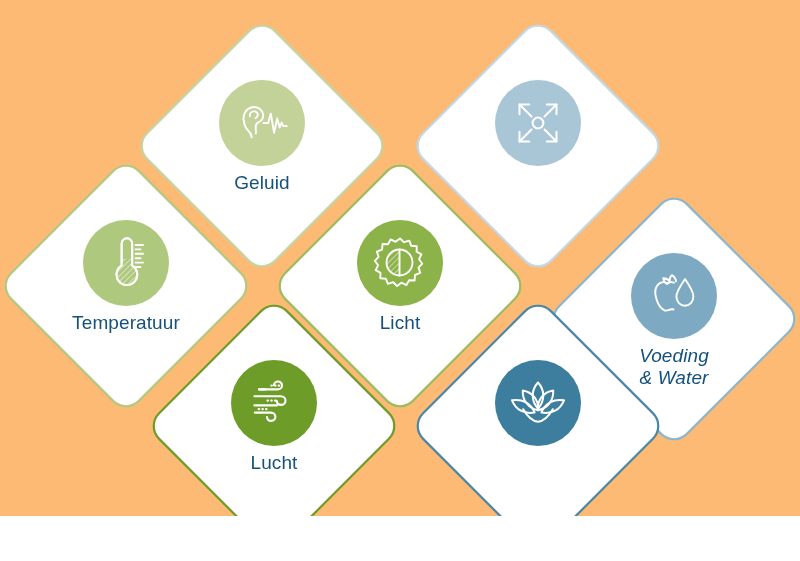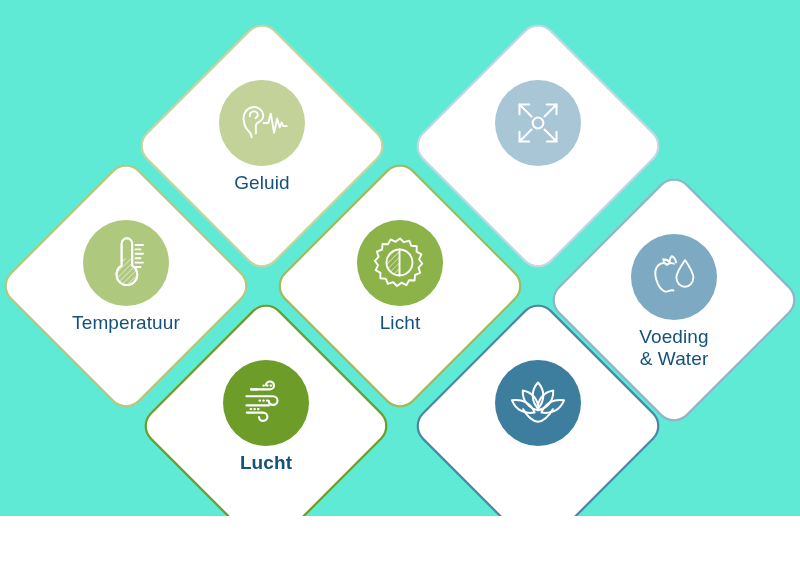--- a/index.html
+++ b/index.html
@@ -7,21 +7,21 @@
     padding: 0;
     background: #ffffff;
   }
   body {
     font-family: "Liberation Sans", sans-serif;
   }
   #stage {
     position: relative;
     width: 800px;
     height: 516px;
-    background: #5eead4;
+    background: #fdba74;
     overflow: hidden;
   }
   .node {
     position: absolute;
     width: 252px;
     height: 252px;
   }
   .diamond-svg {
     position: absolute;
     left: 0;
@@ -122,34 +122,34 @@
         <pattern id="hatchT" width="4" height="4" patternUnits="userSpaceOnUse" patternTransform="rotate(45)">
           <line x1="0" y1="0" x2="0" y2="4" stroke="#ffffff" stroke-width="1"></line>
         </pattern>
       </defs>
       <path d="M17.6 31.6V9.6a5.3 5.3 0 0 1 10.6 0v22a10.4 10.4 0 1 1-10.6 0z" fill="none"></path>
       <path d="M17.6 24.6h10.6v7a10.4 10.4 0 1 1-10.6 0z" fill="url(#hatchT)" stroke="none"></path>
       <path d="M17.6 31.6V9.6a5.3 5.3 0 0 1 10.6 0v22a10.4 10.4 0 1 1-10.6 0z"></path>
       <path d="M31.5 11h7.5M31.5 15.4h5M31.5 19.8h7.5M31.5 24.2h5M31.5 28.6h7.5M31.5 33h5"></path>
     </svg>
       </span><div class="node-label">Temperatuur</div></div>
-    <div class="node" style="left: 548px; top: 174px;"><span><svg class="diamond-svg" viewBox="0 0 252 252" fill="none" aria-hidden="true">
+    <div class="node" style="left: 548px; top: 193px; font-style: italic;"><span><svg class="diamond-svg" viewBox="0 0 252 252" fill="none" aria-hidden="true">
     <path d="M126 6 L246 126 L126 246 L6 126 Z" fill="#ffffff" stroke="#8fb5cb" stroke-width="2.2" stroke-linejoin="round" vector-effect="non-scaling-stroke" style="rx:18"></path>
     <path d="M113.4 10.9 a18 18 0 0 1 25.2 0 L241.1 113.4 a18 18 0 0 1 0 25.2 L138.6 241.1 a18 18 0 0 1 -25.2 0 L10.9 138.6 a18 18 0 0 1 0 -25.2 Z" fill="#ffffff" stroke="#8fb5cb" stroke-width="2.2"></path>
   </svg></span><span class="badge" style="background:#7daac2">
     <svg width="58" height="54" viewBox="0 0 58 54" fill="none" stroke="#ffffff" stroke-width="1.9" stroke-linecap="round" stroke-linejoin="round">
       <path d="M22.5 14.6c-2.6-1.9-6.3-1.9-8.9 0.4-3.3 2.9-4 8.6-2.4 14.3 1.6 5.8 5 10.6 8.3 12 1.7 0.7 3.2 0.2 4.6-0.4 1.4-0.6 2.7-1.1 4.4-0.4"></path>
       <path d="M22.6 14.4c1.9-1.3 4.3-1.6 6.4-0.7"></path>
       <path d="M24.8 13.4c-0.5-2.6 0.2-5.3 2-7.2 2.3 1.3 3.9 3.6 4.2 6.2"></path>
       <path d="M24.6 12.1c-1.6-1.9-4-3-6.5-2.9 0.3 2.3 1.6 4.3 3.4 5.5"></path>
       <path d="M40.2 10.3c3.4 5 8.2 12.2 8.2 17.2 0 5.2-3.9 9.2-8.5 9.2s-8.5-4-8.5-9.2c0-5 4.9-12.1 8.4-17.2z"></path>
     </svg>
       </span><div class="node-label">Voeding
 &amp; Water</div></div>
-    <div class="node" style="left: 140px; top: 300px; font-weight: bold;"><span><svg class="diamond-svg" viewBox="0 0 252 252" fill="none" aria-hidden="true">
+    <div class="node" style="left: 148px; top: 300px;"><span><svg class="diamond-svg" viewBox="0 0 252 252" fill="none" aria-hidden="true">
     <path d="M126 6 L246 126 L126 246 L6 126 Z" fill="#ffffff" stroke="#6d9c28" stroke-width="2.2" stroke-linejoin="round" vector-effect="non-scaling-stroke" style="rx:18"></path>
     <path d="M113.4 10.9 a18 18 0 0 1 25.2 0 L241.1 113.4 a18 18 0 0 1 0 25.2 L138.6 241.1 a18 18 0 0 1 -25.2 0 L10.9 138.6 a18 18 0 0 1 0 -25.2 Z" fill="#ffffff" stroke="#6d9c28" stroke-width="2.2"></path>
   </svg></span><span class="badge" style="background:#6d9c28">
     <svg width="58" height="46" viewBox="0 0 58 46" fill="none" stroke="#ffffff" stroke-width="2.1" stroke-linecap="round" stroke-linejoin="round">
       <path d="M14 9.4h18.7c2.4 0 4.3-1.7 4.3-4 0-2.2-1.8-3.9-4-3.9-2.1 0-3.9 1.6-4 3.6"></path>
       <path d="M9.4 16.2h26.4c2.6 0 4.7 1.9 4.7 4.4 0 2.4-2 4.3-4.4 4.3-2.3 0-4.2-1.7-4.4-4"></path>
       <path d="M9.4 25.4h22.5"></path>
       <path d="M9.8 32.6h16.1c2.5 0 4.5 1.9 4.5 4.2 0 2.3-1.9 4.1-4.2 4.1-2.2 0-4-1.6-4.2-3.8"></path>
       <path d="M20.2 9.4h-6"></path>
       <path d="M26.3 5.6h0.6M30 5.6h0.6M33.6 5.6h0.6"></path>

